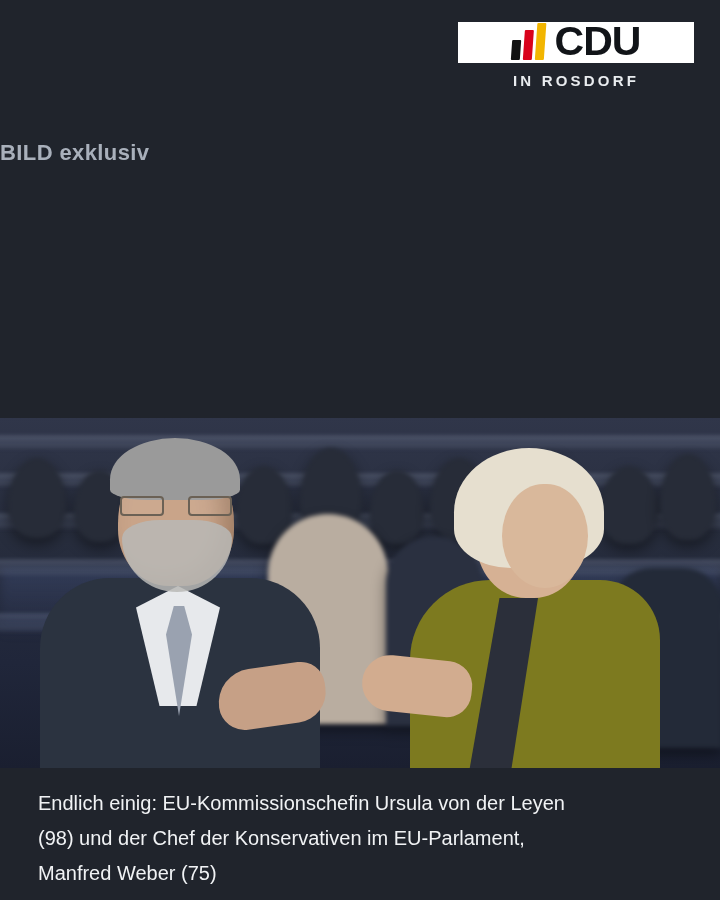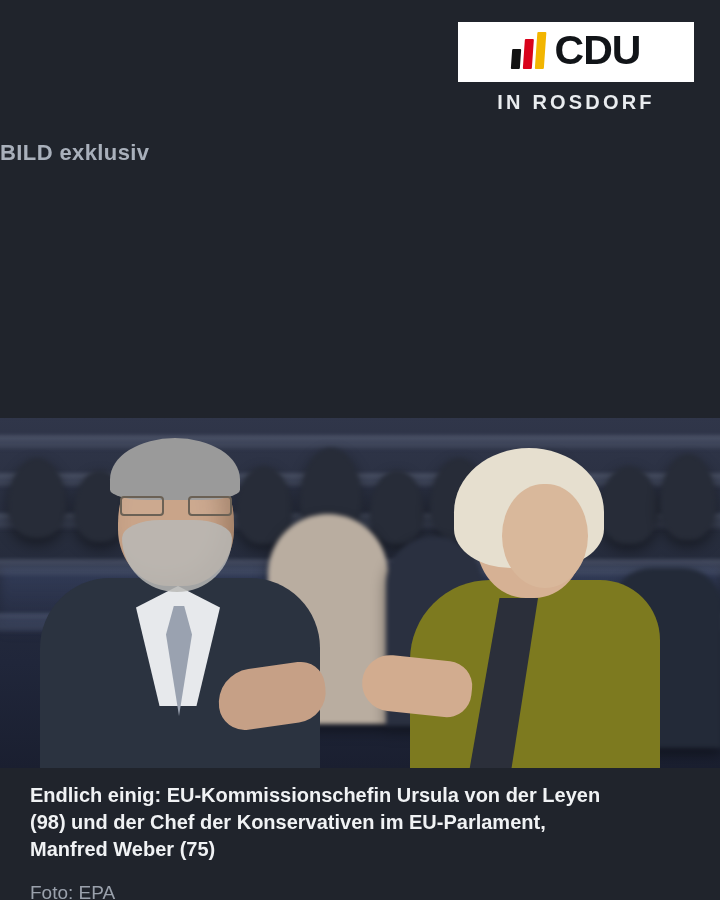--- a/index.html
+++ b/index.html
@@ -21,21 +21,21 @@
   
   .logo-wrap {
     position: absolute;
     top: 22px;
     right: 26px;
     width: 236px;
     text-align: center;
   }
   .logo-box {
     background: #ffffff;
-    height: 60px;
+    height: 41px;
     display: flex;
     align-items: center;
     justify-content: center;
     gap: 10px;
     padding: 0 10px;
   }
   .flag {
     display: flex;
     align-items: flex-end;
     gap: 3px;
@@ -55,21 +55,21 @@
     font-weight: bold;
     font-size: 41px;
     letter-spacing: -1px;
     color: #111418;
     line-height: 1;
     padding-bottom: 3px;
   }
   .logo-sub {
     margin-top: 9px;
     color: #e9ecef;
-    font-size: 20px;
+    font-size: 15px;
     letter-spacing: 3.2px;
     font-weight: bold;
   }
 
   
   .kicker {
     position: absolute;
     top: 140px;
     left: 0;
     right: 0;
@@ -256,23 +256,23 @@
   .caption {
     position: absolute;
     left: 0; right: 0;
     top: 768px;
     bottom: 0;
     background: #20242c;
     padding: 14px 30px 0 30px;
     box-sizing: border-box;
   }
   .caption p {
-    margin: 0;
+    margin: 8px;
     color: #f0f2f4;
-    font-weight: bold;
+    font-weight: normal;
     font-size: 20px;
     line-height: 1.36;
   }
   .credit {
     margin-top: 18px;
     color: #9aa1ac;
     font-size: 19px;
     font-weight: normal;
   }
 </style>

